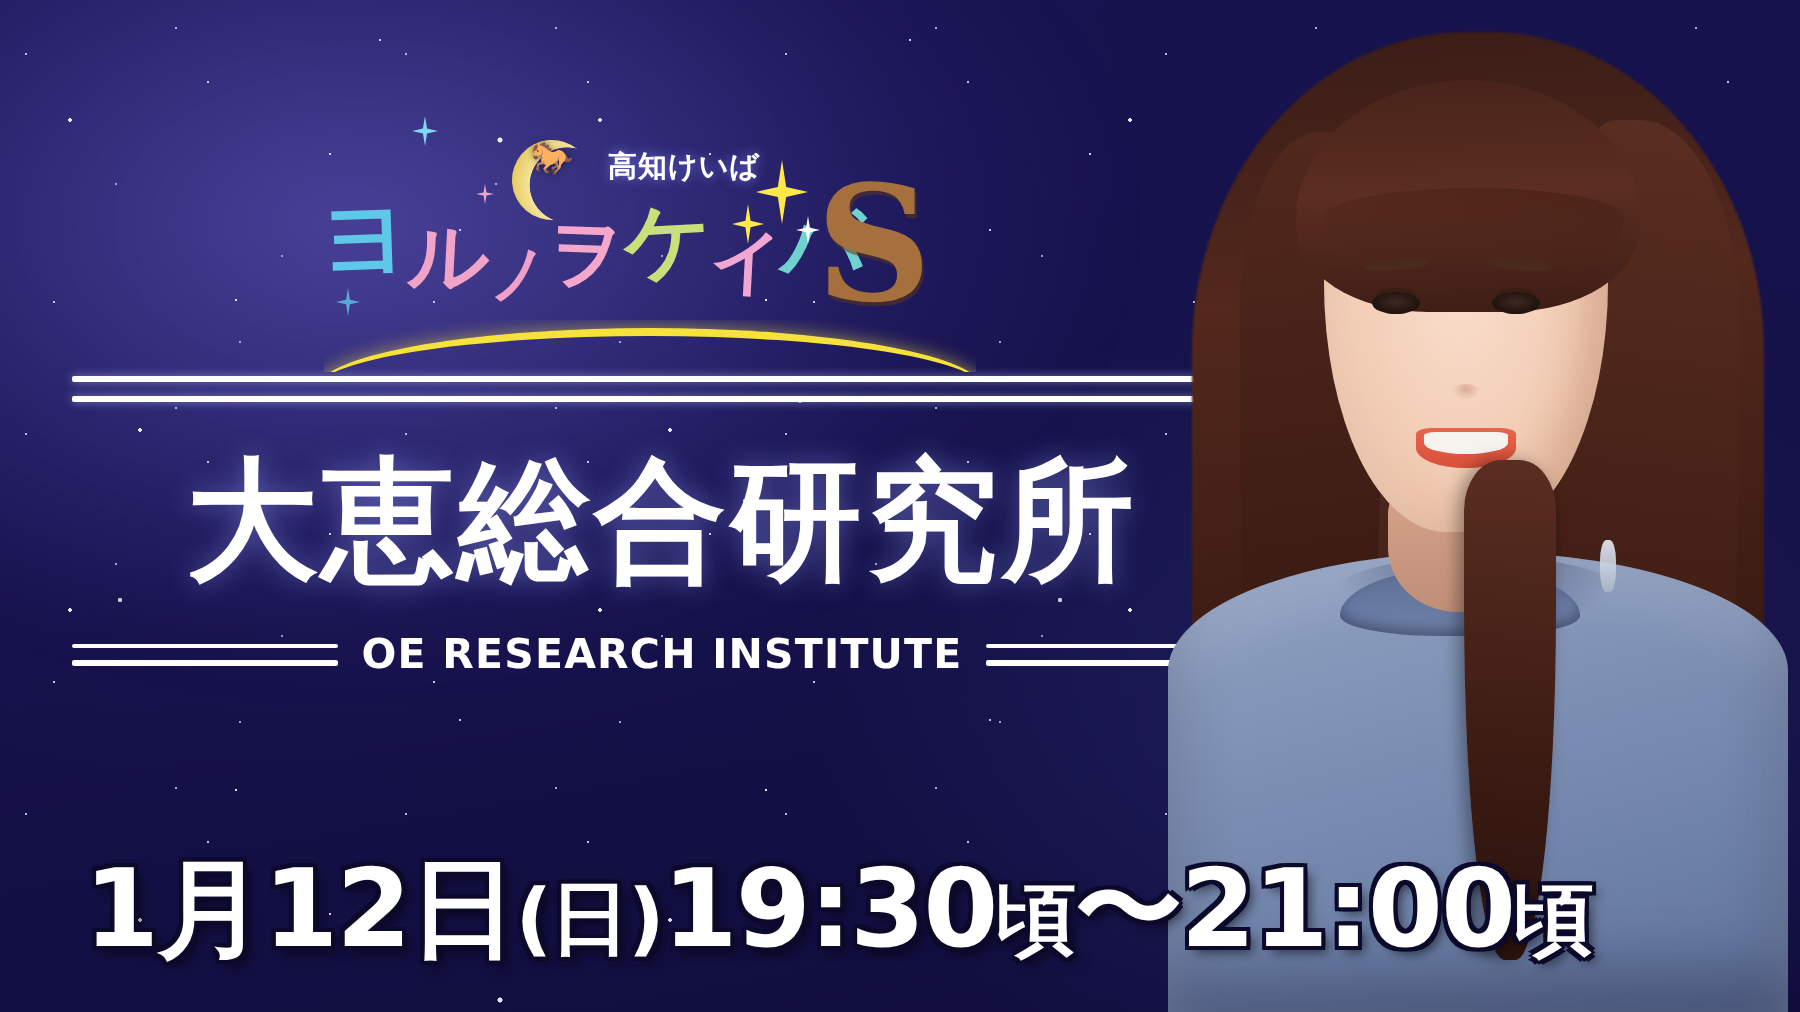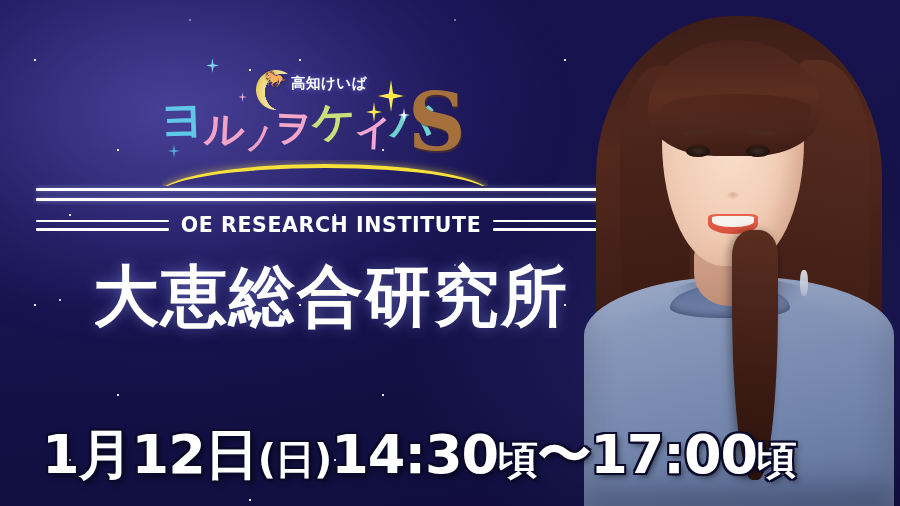--- a/index.html
+++ b/index.html
@@ -76,21 +76,21 @@
     transform:rotate(18deg);
   }
   .moon .horse {
     position:absolute; left:10px; top:1px;
     font-size:17px; line-height:17px;
     color:#d79a4c;
     text-shadow:0 0 3px rgba(0,0,0,.5);
     transform:rotate(-8deg);
   }
   #kochi {
-    position:absolute; left:131px; top:14px;
+    position:absolute; left:144px; top:14px;
     font-family:"DejaVu Sans", sans-serif;
     font-size:14.5px; font-weight:700; letter-spacing:.5px;
     color:#ffffff;
     text-shadow:0 0 6px rgba(130,140,255,.7);
   }
   #kana {
     position:absolute; left:0px; top:38px;
     white-space:nowrap;
     font-family:"DejaVu Sans", sans-serif;
     font-size:44px; font-weight:700; line-height:50px;
@@ -359,33 +359,33 @@
 
     <div id="arc"></div>
   </div>
 
   <div id="titleBlock">
     <div class="rules-top">
       <i></i>
       <i></i>
     </div>
 
+    <div id="mainTitle">大恵総合研究所</div>
+
     <div id="subRow">
       <span class="dbl-rule">
         <i></i>
         <i></i>
       </span>
       <span id="subTitle">OE RESEARCH INSTITUTE</span>
       <span class="dbl-rule">
         <i></i>
         <i></i>
       </span>
     </div>
-
-    <div id="mainTitle">大恵総合研究所</div>
   </div>
 
   <div id="portrait">
     <div class="p-hairback"></div>
     <div class="p-hair-l"></div>
     <div class="p-hair-r"></div>
     <div class="p-body"></div>
     <div class="p-collar"></div>
     <div class="p-neck"></div>
     <div class="p-face"></div>
@@ -394,17 +394,17 @@
     <div class="p-brow r"></div>
     <div class="p-eye l"></div>
     <div class="p-eye r"></div>
     <div class="p-nose"></div>
     <div class="p-mouth"></div>
     <div class="p-earring"></div>
     <div class="p-hair-front"></div>
   </div>
 
   <div id="dateLine">
-    <span>1月</span><span>12日</span><span class="sm">(日)</span><span>14:30</span><span class="sm">頃</span><span>〜</span><span>17:00</span><span class="sm">頃</span>
+    <span>1月</span><span>12日</span><span class="sm">(日)</span><span>19:30</span><span class="sm">頃</span><span>〜</span><span>21:00</span><span class="sm">頃</span>
   </div>
 
 
 </div>
 
 </body></html>

